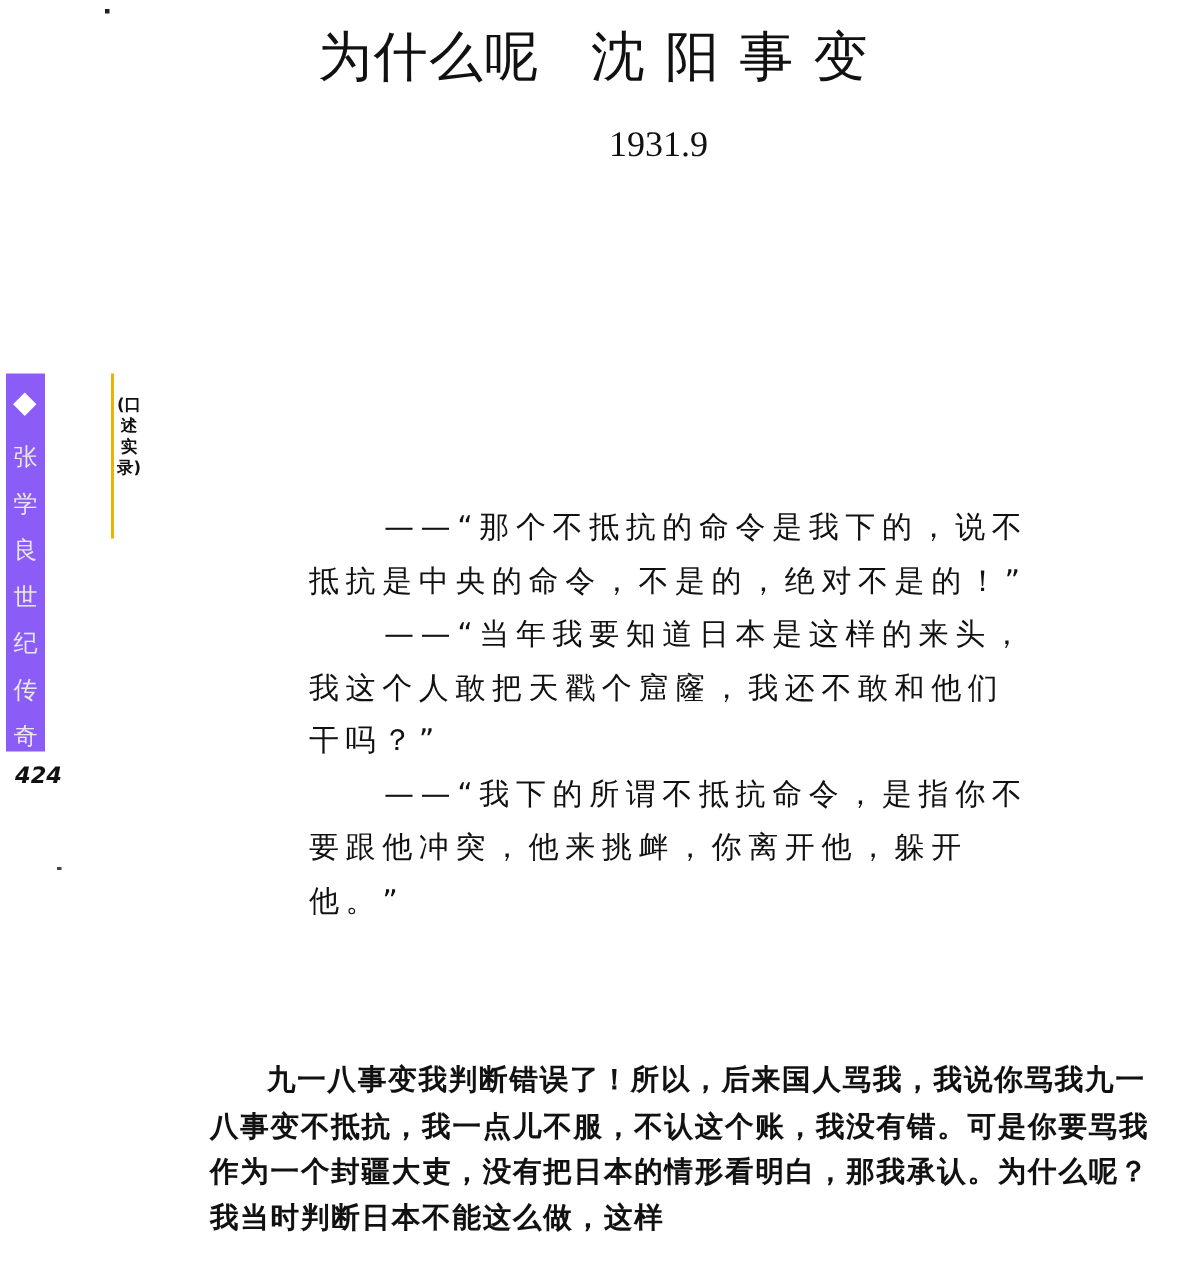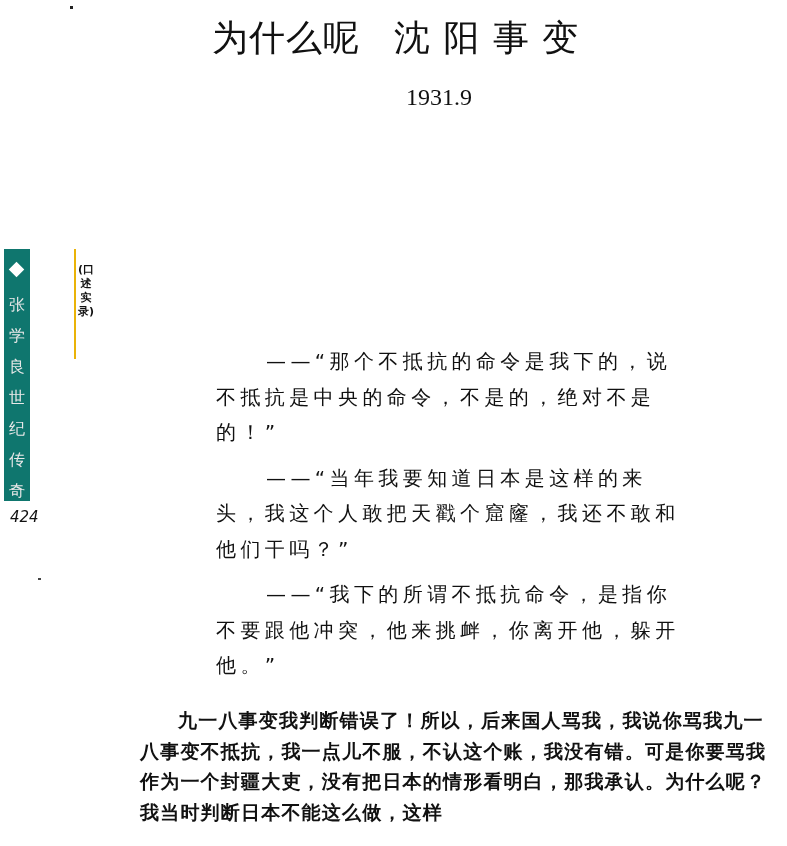--- a/index.html
+++ b/index.html
@@ -2,30 +2,30 @@
 <html><head>
 <meta charset="utf-8">
 <style>
   html,body{margin:0;padding:0;background:#fff;}
   body{width:787px;height:846px;position:relative;overflow:hidden;color:#111;font-family:"DejaVu Serif","Liberation Serif",serif;}
   .dot{position:absolute;left:70px;top:6px;width:3px;height:3px;background:#222;}
   .dot2{position:absolute;left:38px;top:578px;width:3px;height:2px;background:#444;}
   .title{position:absolute;left:212px;top:14px;width:470px;font-size:36px;letter-spacing:1px;white-space:nowrap;font-family:"DejaVu Serif",serif;}
   .title .sp{display:inline-block;width:34px;}
   .date{position:absolute;left:406px;top:84px;font-size:24px;font-family:"Liberation Serif",serif;text-align:center;}
-  .sidebar{position:absolute;left:4px;top:249px;width:26px;height:252px;background:#0f766e;}
+  .sidebar{position:absolute;left:4px;top:249px;width:26px;height:252px;background:#8b5cf6;}
   .sidebar .diamond{position:absolute;left:7px;top:15px;width:11px;height:11px;background:#fff;transform:rotate(45deg);}
   .sidebar .vtxt{position:absolute;left:0;top:40px;width:26px;color:#e8e8e8;font-size:16px;line-height:31px;text-align:center;font-family:"DejaVu Sans",sans-serif;}
   .sub{position:absolute;left:30px;top:249px;width:20px;height:110px;border-left:2px solid #eab308;margin-left:44px;}
   .sub .vtxt{position:absolute;left:2px;top:14px;width:16px;font-size:11px;line-height:14px;text-align:center;font-weight:bold;font-family:"DejaVu Sans",sans-serif;}
-  .pageno{position:absolute;left:10px;top:508px;font-size:15px;font-style:italic;font-weight:normal;font-family:"DejaVu Sans",sans-serif;text-align:center;}
+  .pageno{position:absolute;left:10px;top:508px;font-size:15px;font-style:italic;font-weight:bold;font-family:"DejaVu Sans",sans-serif;text-align:center;}
   .quotes{position:absolute;left:206px;top:334px;width:484px;font-size:20px;line-height:35.5px;font-family:"DejaVu Sans",sans-serif;letter-spacing:4.4px;}
-  .quotes p{margin:10px;}
+  .quotes p{margin:0;}
   .quotes .first{text-indent:50px;}
-  .body-text{position:absolute;left:140px;top:706px;width:636px;font-size:19px;line-height:30.5px;font-family:Liberation Serif, serif;font-weight:bold;letter-spacing:1.2px;}
+  .body-text{position:absolute;left:140px;top:706px;width:636px;font-size:19px;line-height:30.5px;font-family:Liberation Mono, monospace;font-weight:bold;letter-spacing:1.2px;}
   .body-text p{margin:0;text-indent:38px;}
 </style>
 </head>
 <body>
 
 <div class="dot"></div>
 <div class="dot2"></div>
 
 <div class="title">
   <span>为什么呢</span><span class="sp"></span><span>沈 阳 事 变</span>

